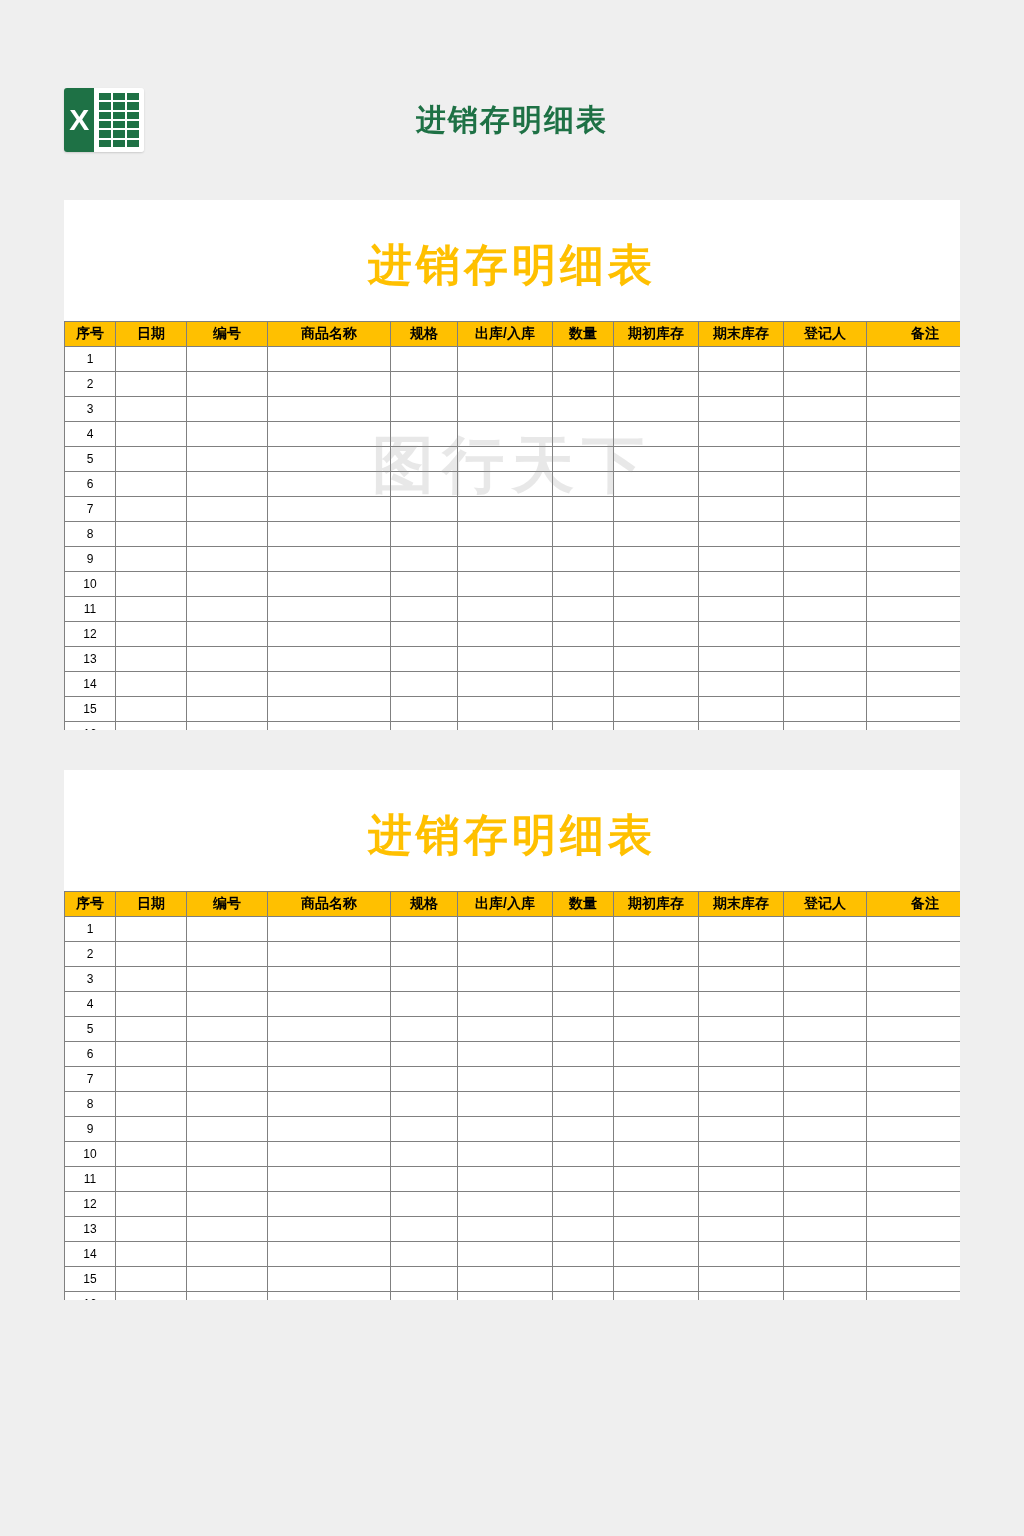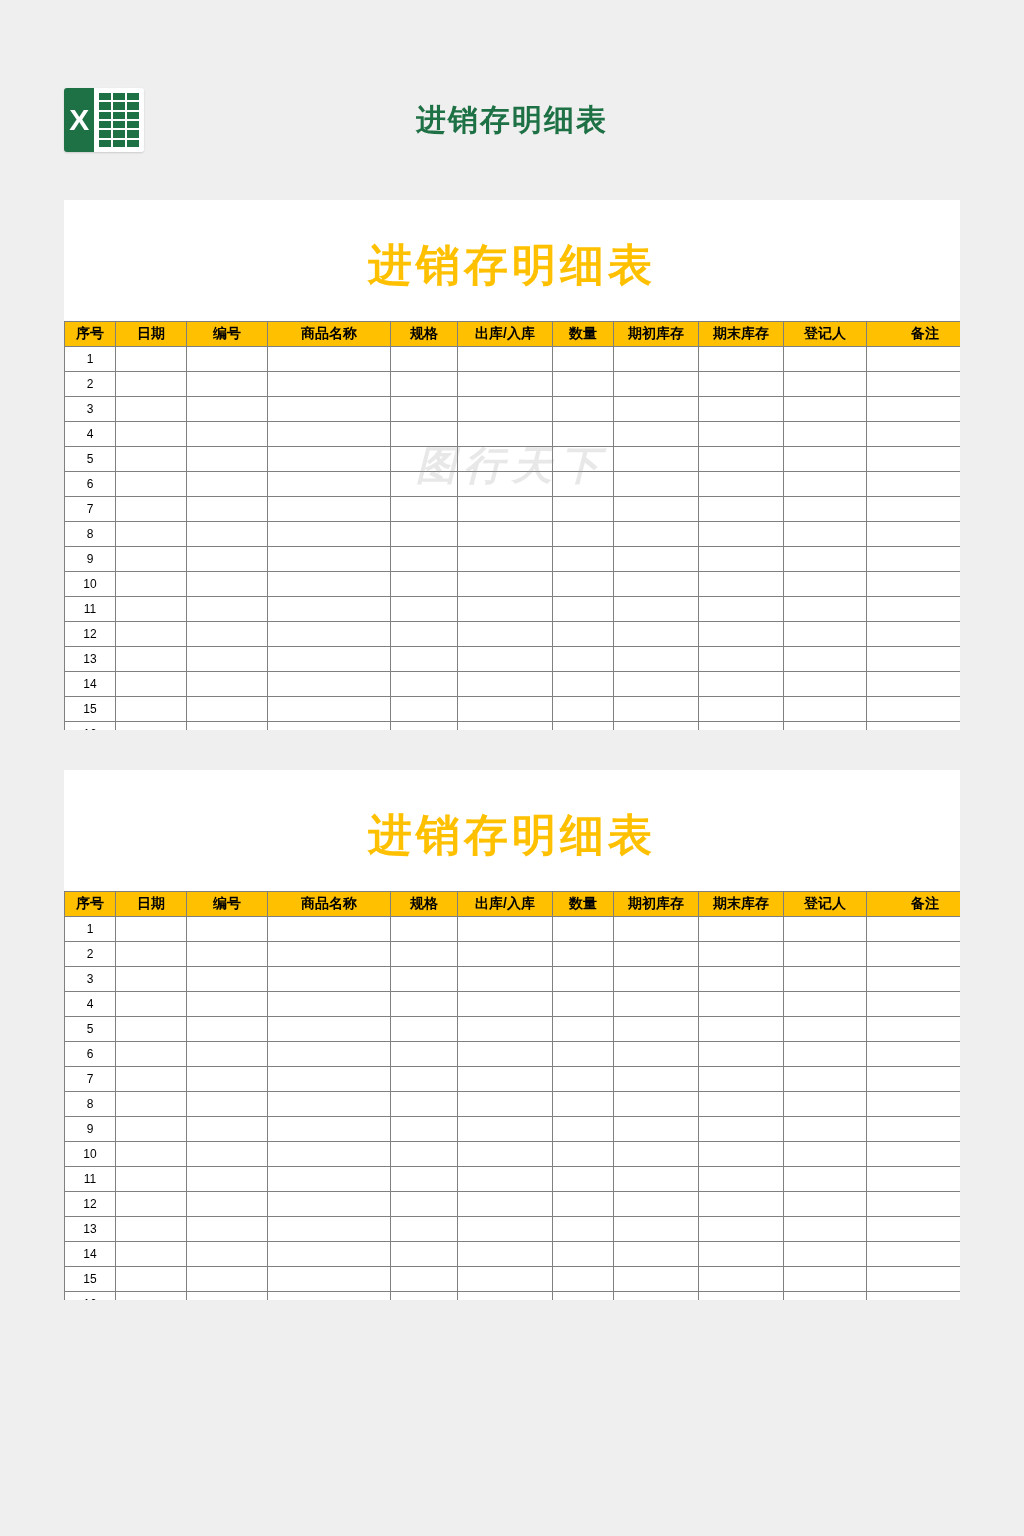--- a/index.html
+++ b/index.html
@@ -143,26 +143,25 @@
     left: 0;
     top: 0;
     width: 100%;
     height: 100%;
     display: flex;
     align-items: center;
     justify-content: center;
     pointer-events: none;
   }
   .watermark span {
-    font-size: 40px;
+    font-size: 62px;
     font-weight: bold;
     color: rgba(150,150,150,0.22);
     letter-spacing: 8px;
     font-family: "DejaVu Sans", "Liberation Sans", sans-serif;
-    font-style: italic;
   }
 </style>
 </head>
 <body>
 
 <div class="page-header">
   <div class="excel-logo">
     <div class="logo-left">X</div>
     <div class="logo-right">
       <div class="grid">

